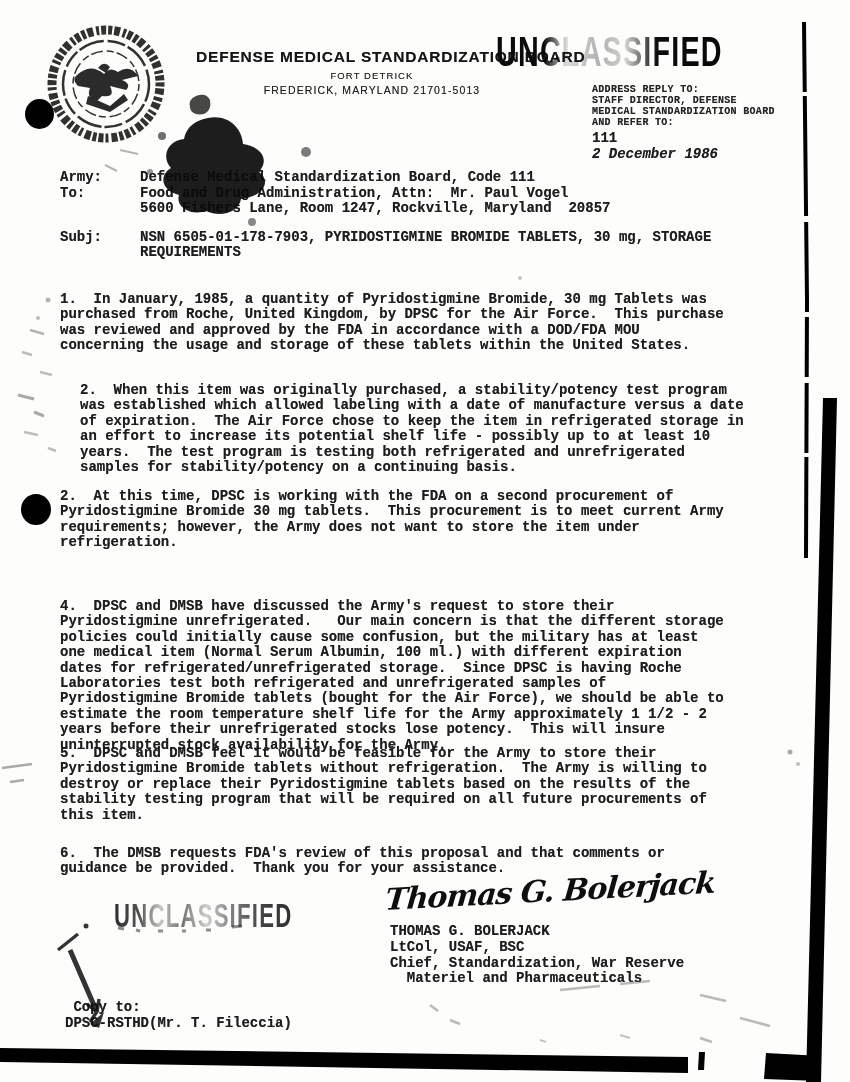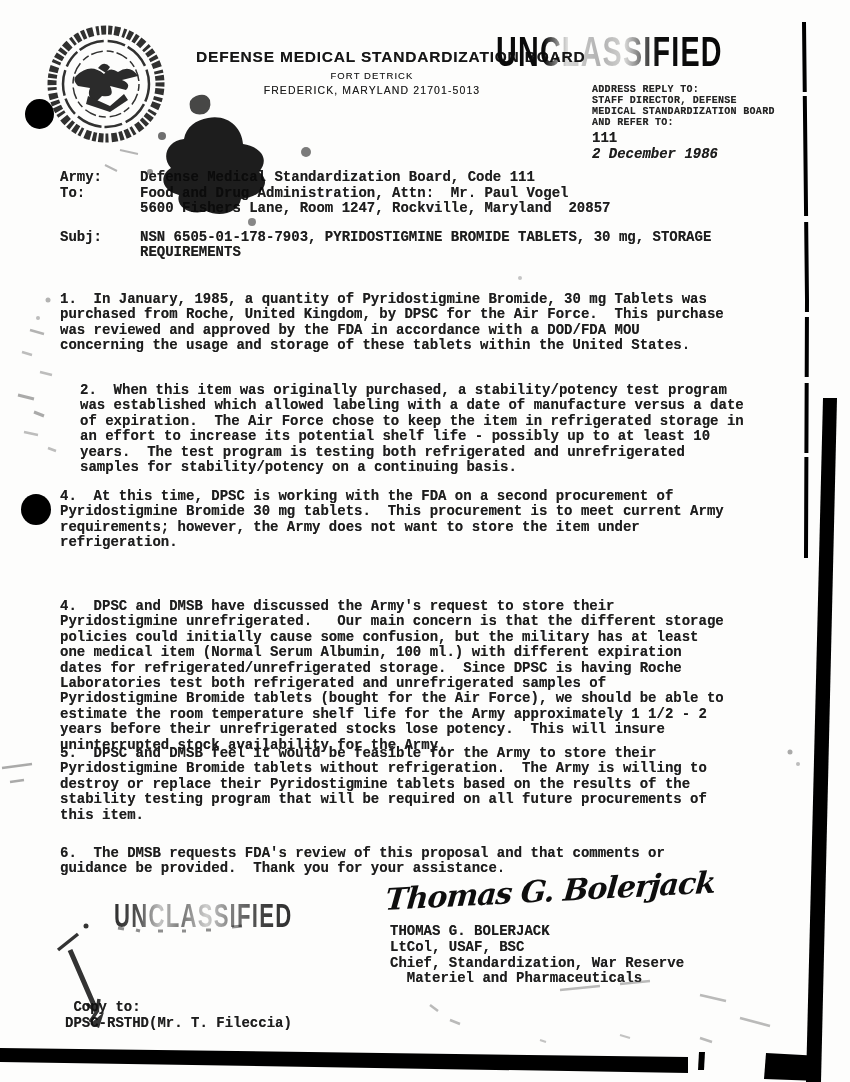--- a/index.html
+++ b/index.html
@@ -115,21 +115,21 @@
 <div class="abs type para" style="left:60px; top:292px;">1.  In January, 1985, a quantity of Pyridostigmine Bromide, 30 mg Tablets was
 purchased from Roche, United Kingdom, by DPSC for the Air Force.  This purchase
 was reviewed and approved by the FDA in accordance with a DOD/FDA MOU
 concerning the usage and storage of these tablets within the United States.</div>
 <div class="abs type para" style="left:60px; top:383px;margin-left:20px;">2.  When this item was originally purchased, a stability/potency test program
 was established which allowed labeling with a date of manufacture versus a date
 of expiration.  The Air Force chose to keep the item in refrigerated storage in
 an effort to increase its potential shelf life - possibly up to at least 10
 years.  The test program is testing both refrigerated and unrefrigerated
 samples for stability/potency on a continuing basis.</div>
-<div class="abs type para" style="left:60px; top:489px;">4.  At this time, DPSC is working with the FDA on a second procurement of
+<div class="abs type para" style="left:60px; top:489px;">2.  At this time, DPSC is working with the FDA on a second procurement of
 Pyridostigmine Bromide 30 mg tablets.  This procurement is to meet current Army
 requirements; however, the Army does not want to store the item under
 refrigeration.</div>
 <div class="abs type para" style="left:60px; top:599px;">4.  DPSC and DMSB have discussed the Army's request to store their
 Pyridostigmine unrefrigerated.   Our main concern is that the different storage
 policies could initially cause some confusion, but the military has at least
 one medical item (Normal Serum Albumin, 100 ml.) with different expiration
 dates for refrigerated/unrefrigerated storage.  Since DPSC is having Roche
 Laboratories test both refrigerated and unrefrigerated samples of
 Pyridostigmine Bromide tablets (bought for the Air Force), we should be able to

